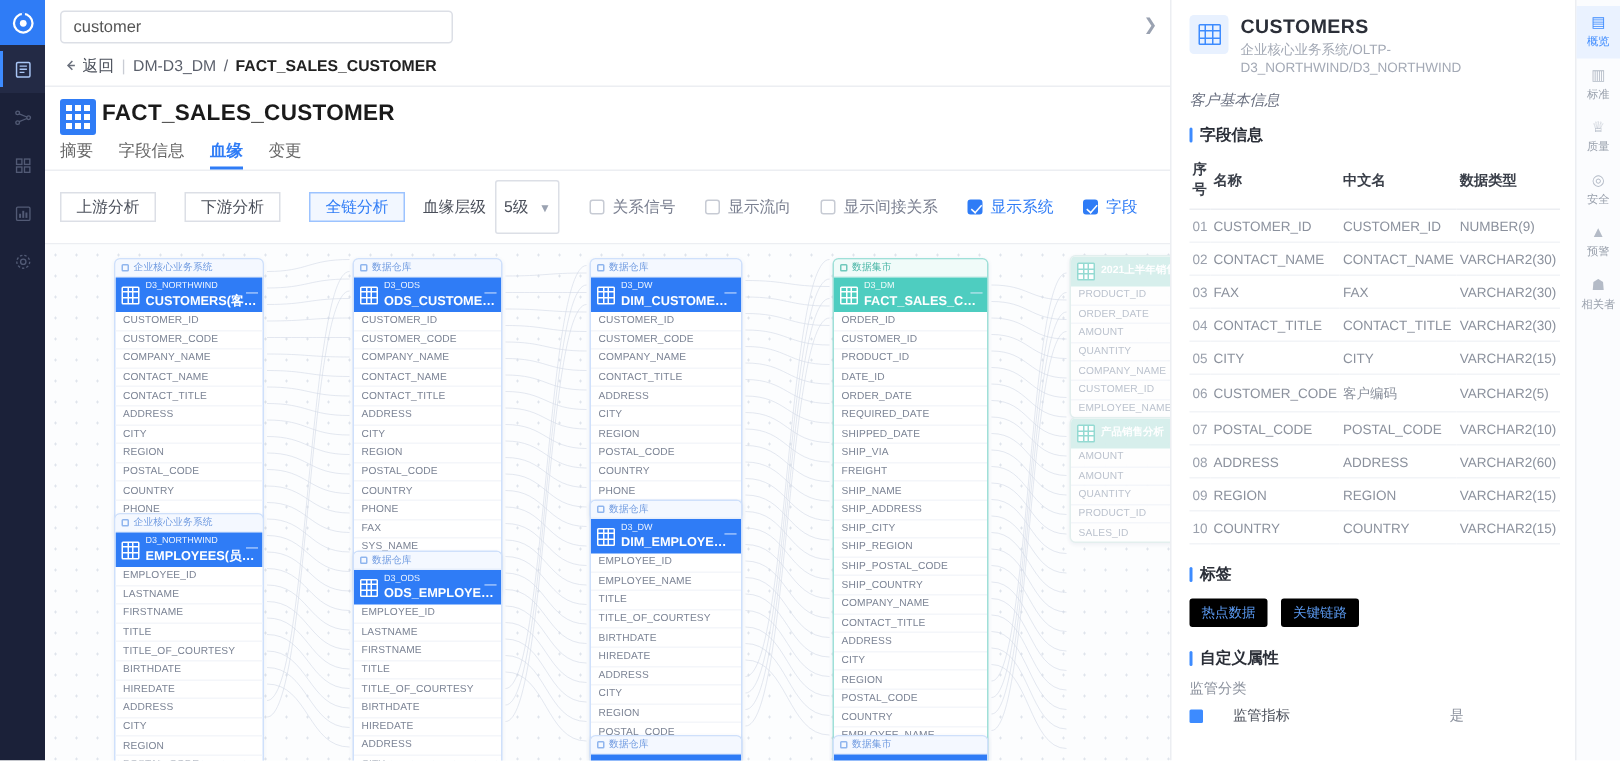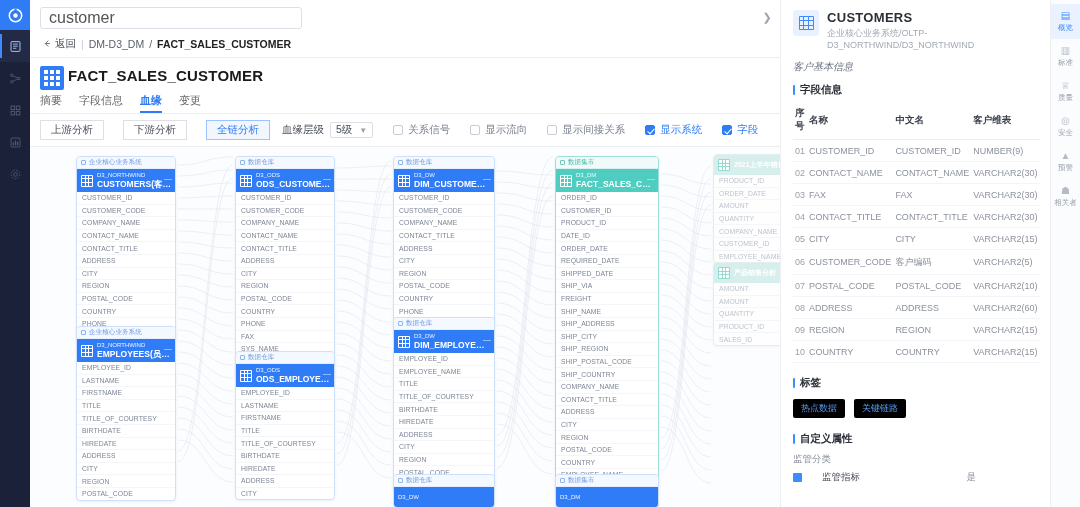--- a/index.html
+++ b/index.html
@@ -30,21 +30,21 @@
     content:""; position:absolute; left:0; top:4px; bottom:4px; width:2px; background:#3d8bff;
   }
 
   
   .main { flex:1 1 auto; position:relative; background:#fff; min-width:0; }
 
   .search-row { padding:7px 10px 6px 10px; }
   .search-box {
     width:262px; height:22px; border:1px solid #dcdfe6; border-radius:3px;
     background:#fff; display:flex; align-items:center; padding:0 8px;
-    font-size:16px; color:#555;
+    font-size:11px; color:#555;
   }
   .collapse-arrow {
     position:absolute; right:6px; top:10px; width:14px; height:14px;
     color:#9aa2b1; font-size:11px; line-height:14px; text-align:center; cursor:pointer;
   }
 
   .crumb {
     display:flex; align-items:center; gap:5px;
     padding:2px 0 6px 12px; font-size:10.5px; color:#5a5f6b;
   }
@@ -81,21 +81,21 @@
   .btn-group { display:flex;gap:20px; }
   .tb-btn {
     height:20px; padding:0 10px; border:1px solid #dcdfe6; background:#fff;
     font-size:10.5px; color:#4a4f5a; display:flex; align-items:center; cursor:pointer;
     margin-left:-1px;
   }
   .tb-btn:first-child { margin-left:0; }
   .tb-btn.active { color:#2f7cf6; border-color:#9cc3ff; background:#f2f7ff; position:relative; z-index:2;}
   .tb-label { font-size:10.5px; color:#4a4f5a; margin-left:12px; }
   .tb-select {
-    height:16px; margin-left:6px; padding:0 5px; border:1px solid #dcdfe6; border-radius:2px;
+    height:36px; margin-left:6px; padding:0 5px; border:1px solid #dcdfe6; border-radius:2px;
     background:#fff; font-size:10.5px; color:#4a4f5a; display:flex; align-items:center; gap:7px; cursor:pointer;
   }
   .tb-select .cv { color:#9aa2b1; font-size:8px; }
   .chk { display:flex; align-items:center; gap:5px; margin-left:20px; font-size:10.5px; color:#7b8091; cursor:pointer;}
   .chk .box { width:10px; height:10px; border:1px solid #c7cbd4; border-radius:2px; background:#fff; }
   .chk.on { color:#2f7cf6; }
   .chk.on .box {
     background:#2f7cf6; border-color:#2f7cf6; position:relative;
   }
   .chk.on .box:after {
@@ -849,21 +849,21 @@
     </div>
     <div class="rp-desc">客户基本信息</div>
 
     <div class="sec-title">字段信息</div>
     <table class="fields-tbl">
       <thead>
           <tr>
         <th class="seq">序号</th>
         <th class="c2">名称</th>
         <th class="c3">中文名</th>
-        <th>客户维表</th>
+        <th>数据类型</th>
       </tr>
         </thead>
       <tbody id="fields-body">
           <tr>
             <td class="seq">01</td>
             <td class="c2">CUSTOMER_ID</td>
             <td class="c3">CUSTOMER_ID</td>
             <td>NUMBER(9)</td>
           </tr>
           <tr>

